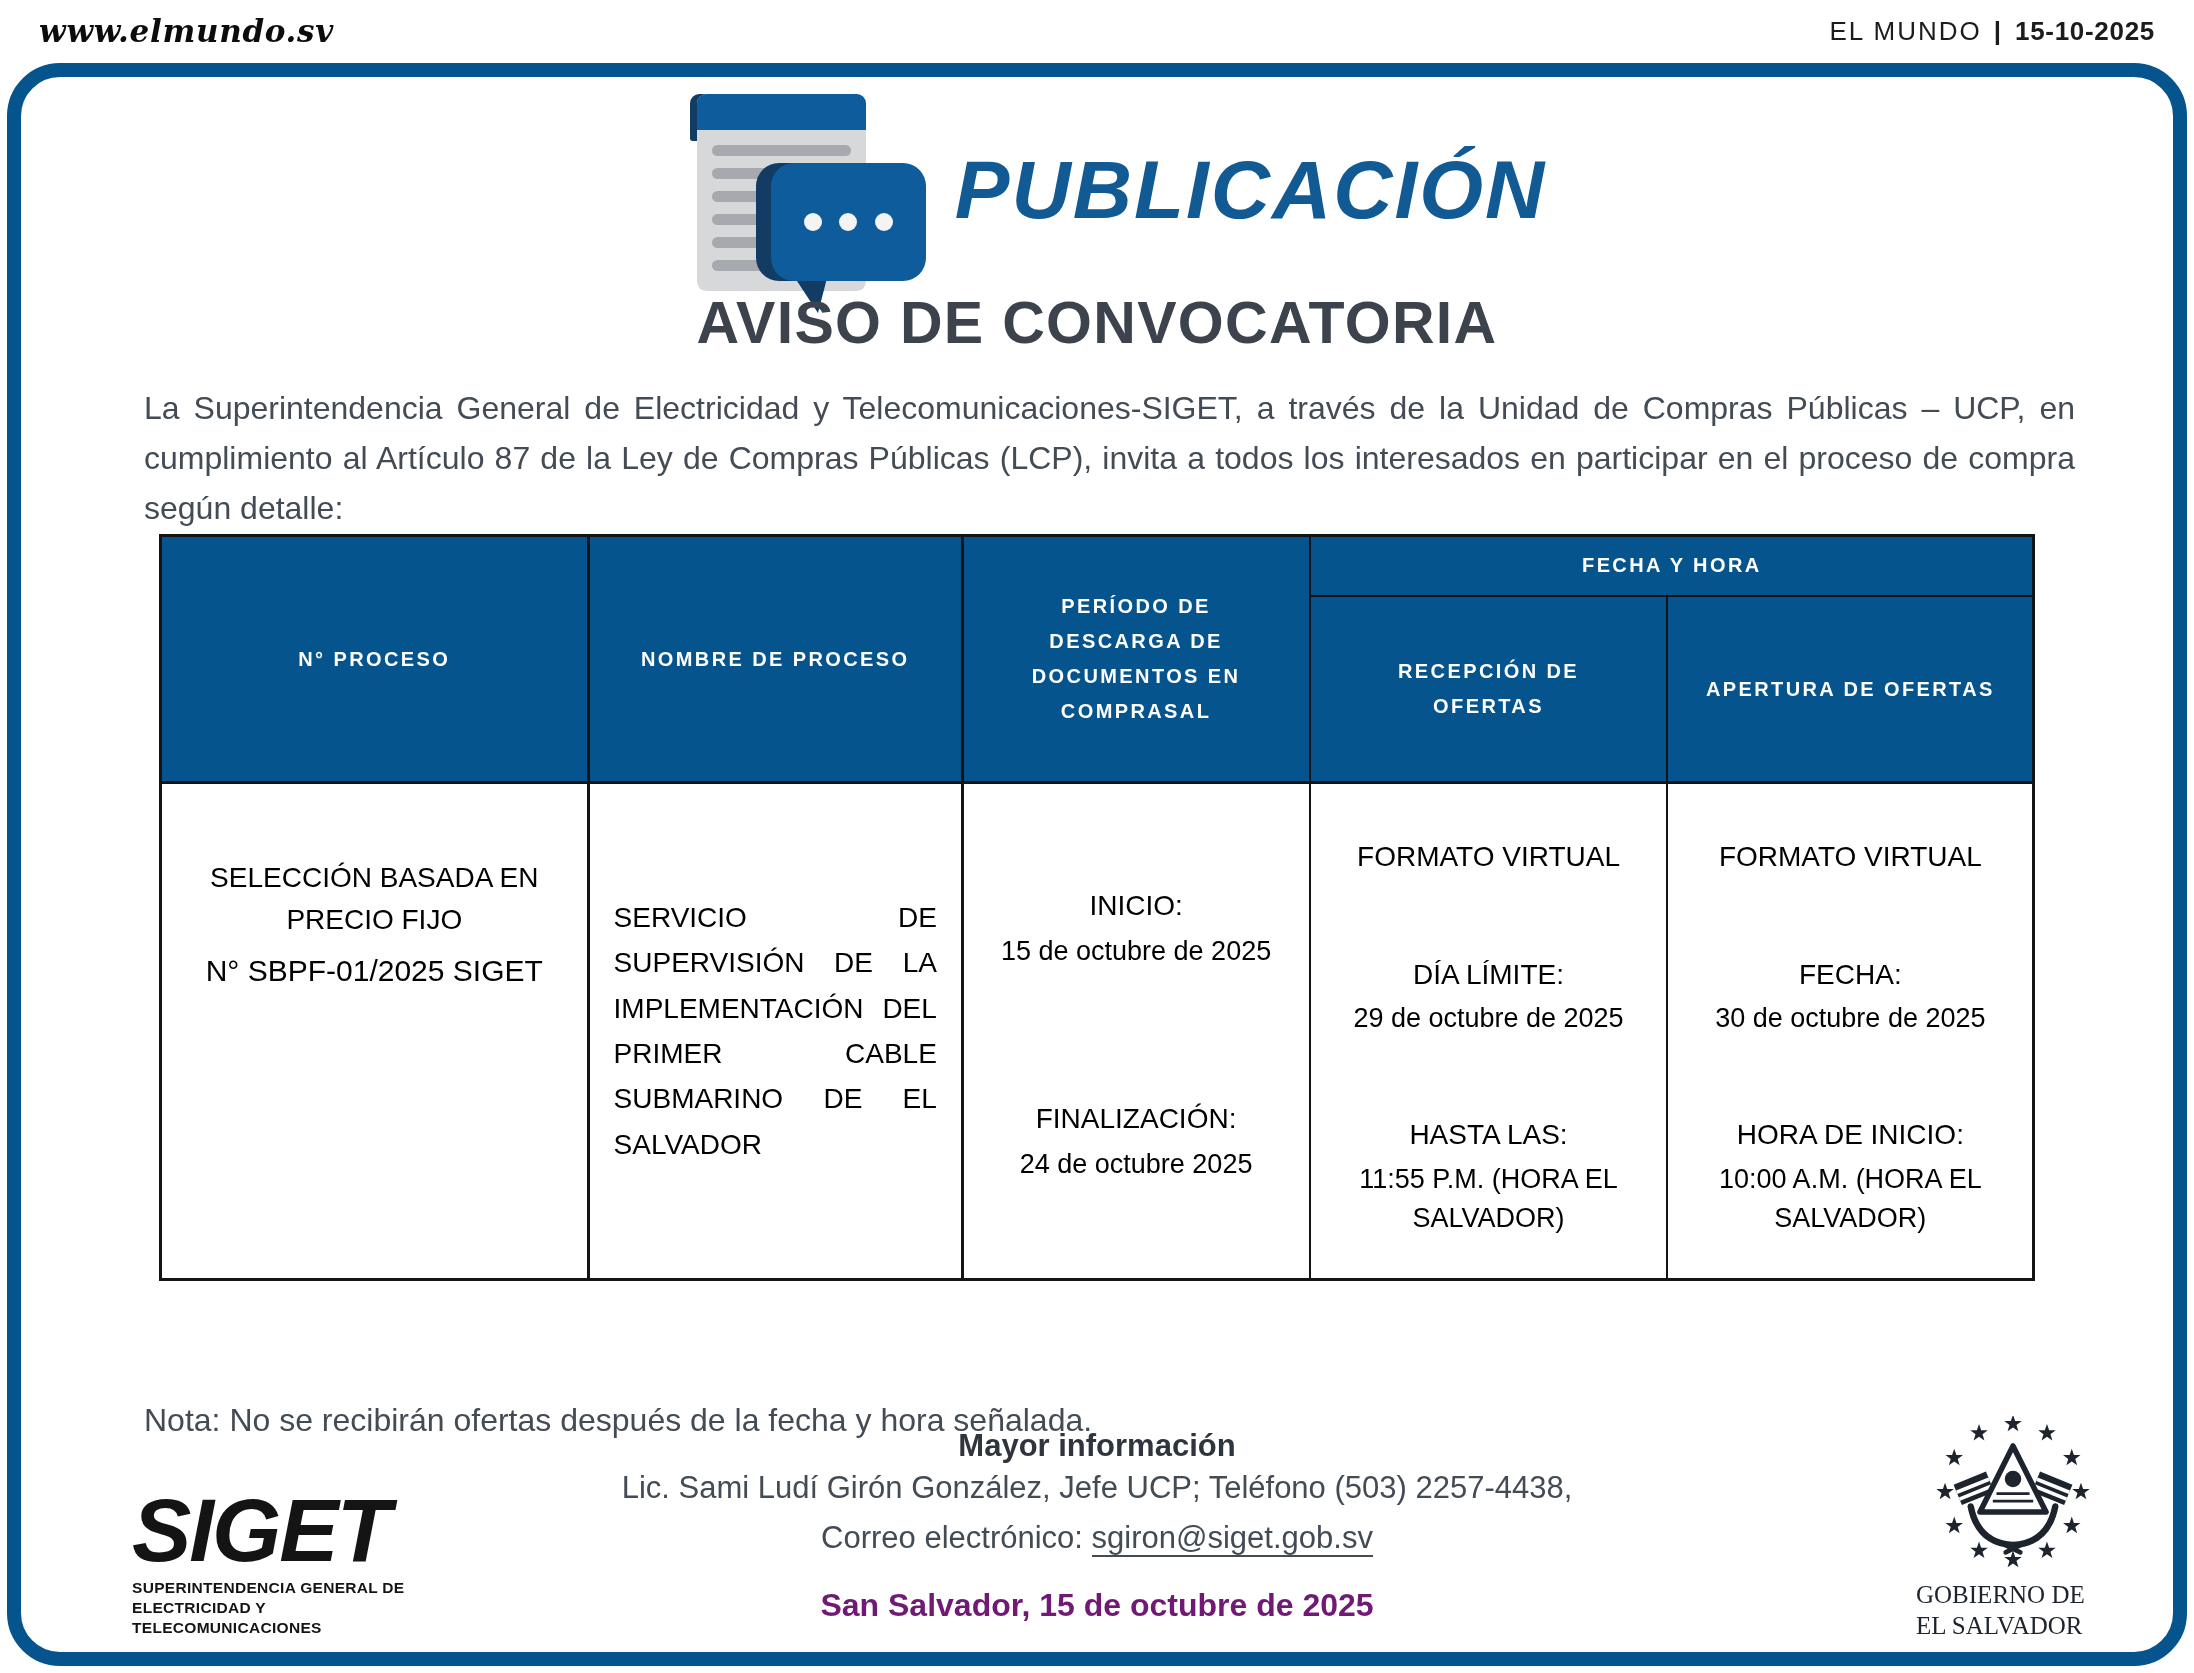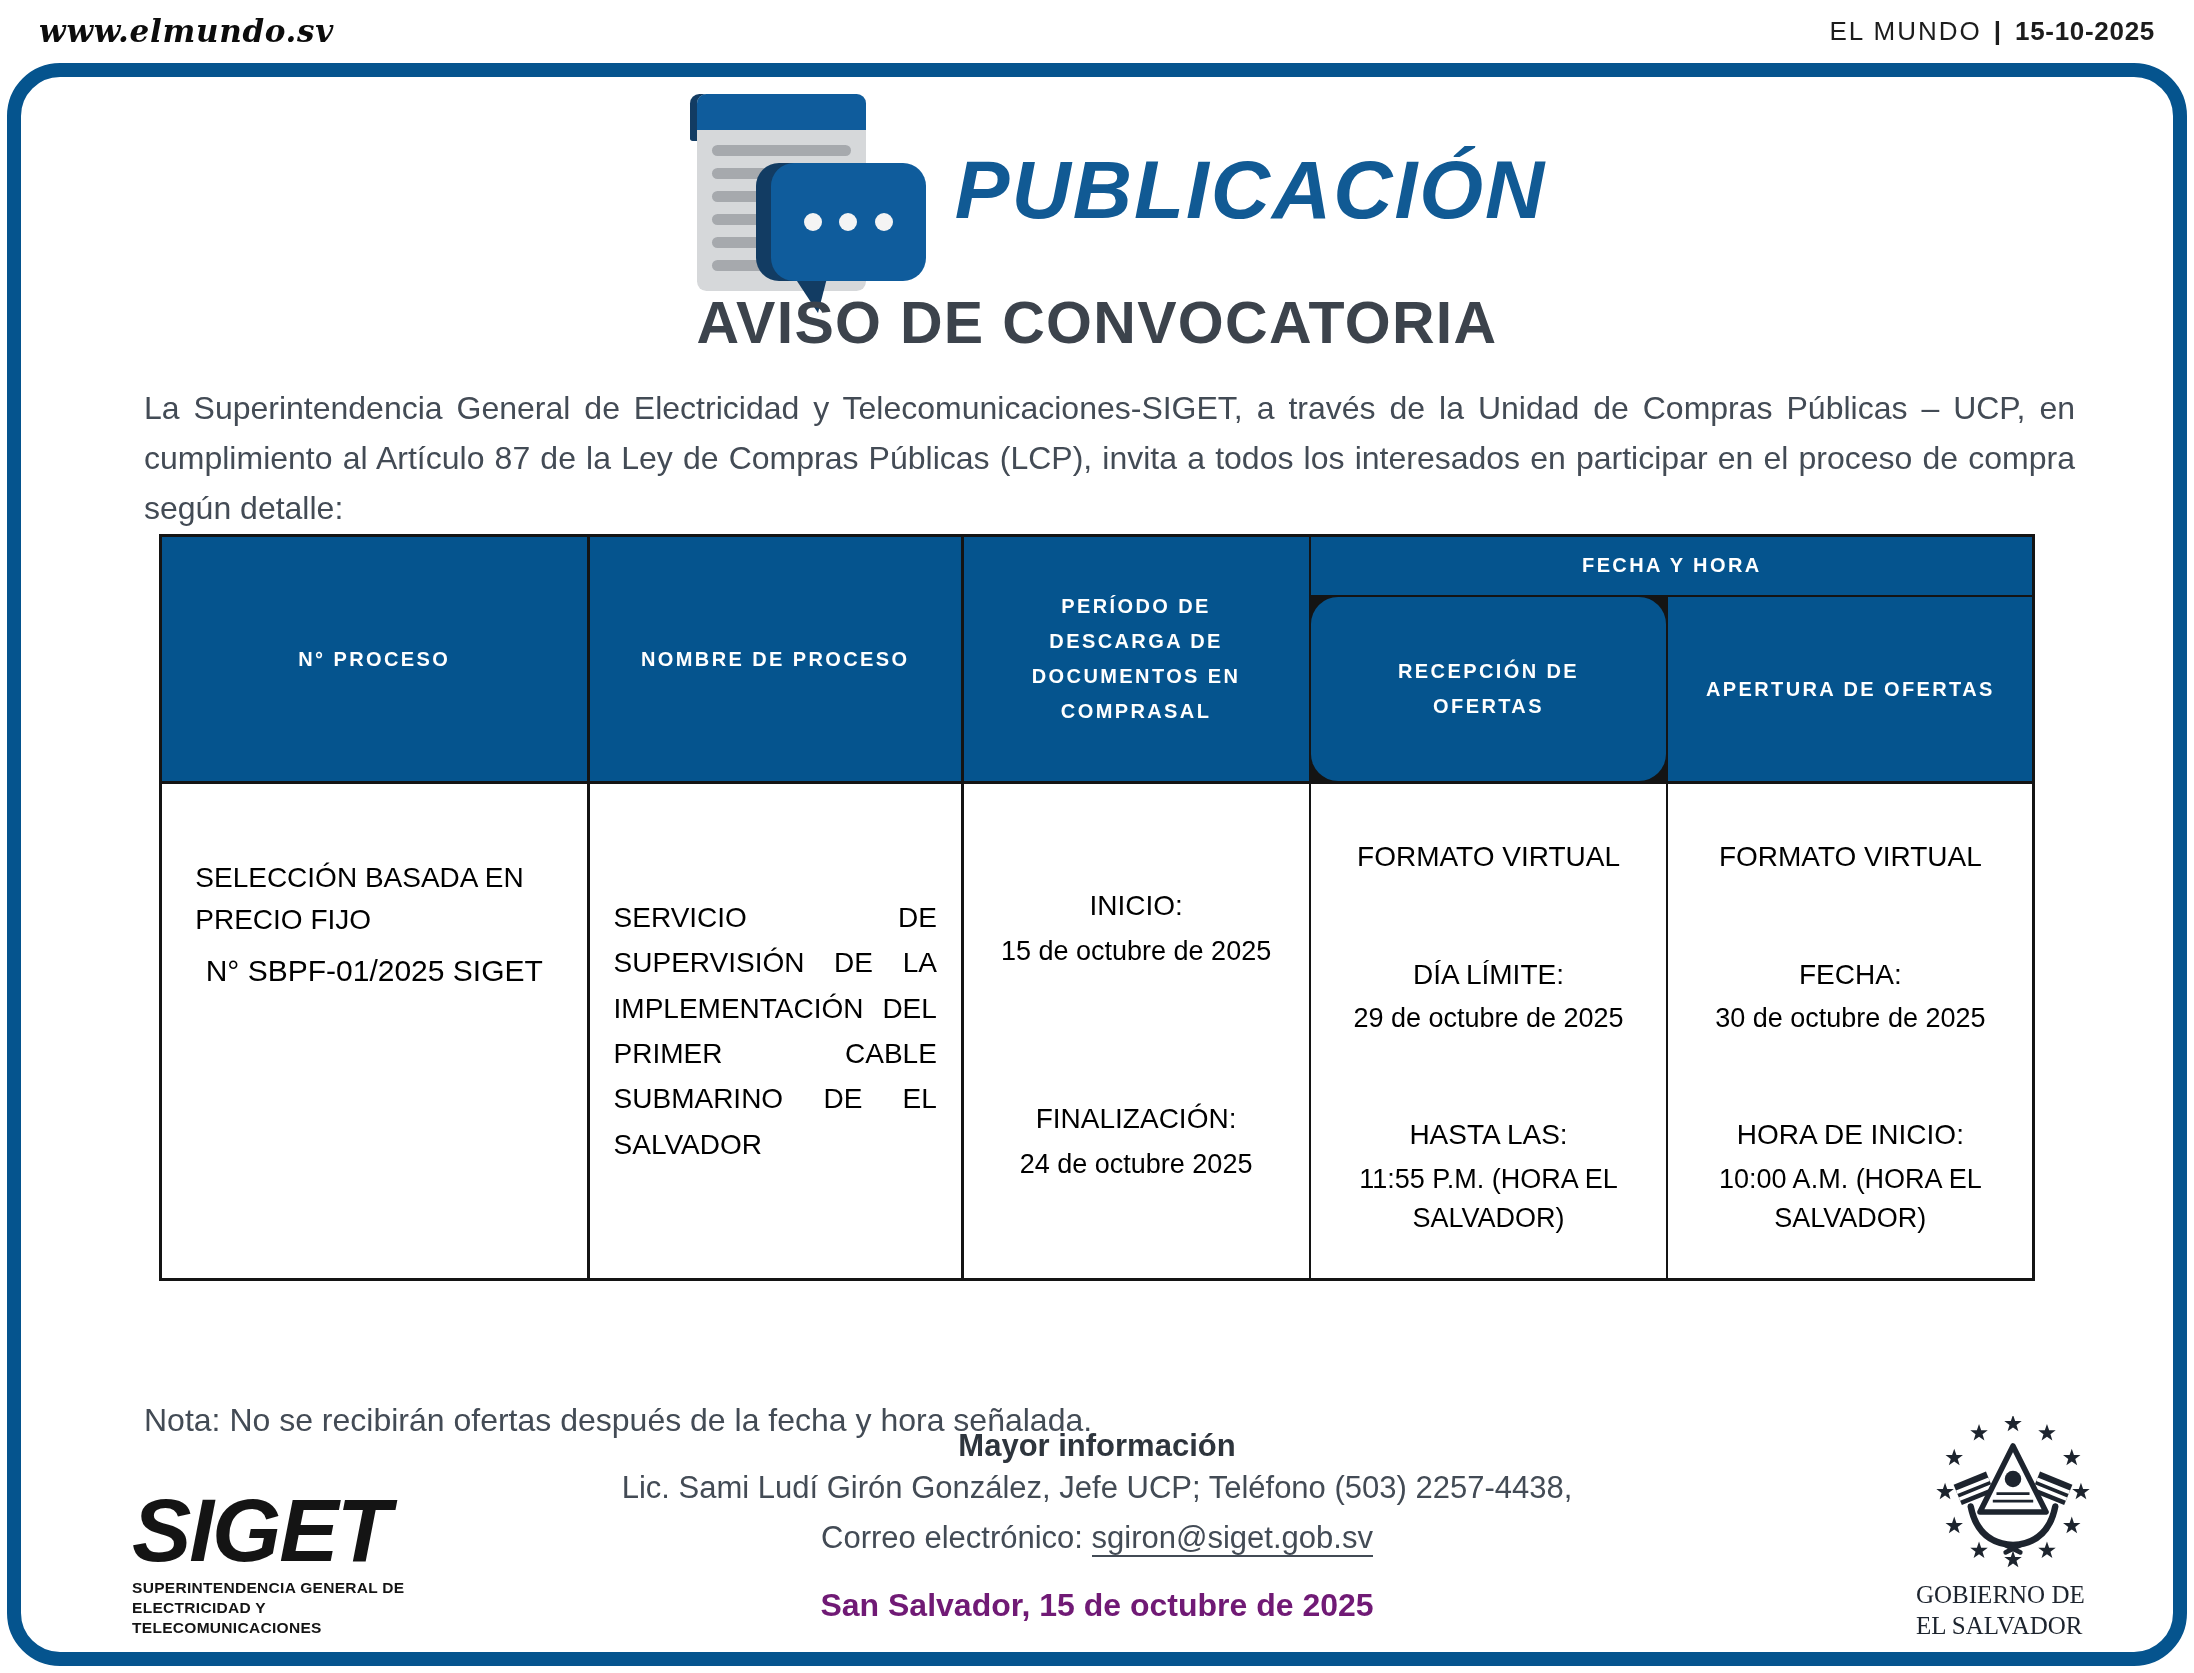--- a/index.html
+++ b/index.html
@@ -65,25 +65,25 @@
   }
   .th {
     background:#05548e; color:#ffffff; font-weight:bold; font-size:20px;
     letter-spacing:2.4px; line-height:1.75; text-align:center;
     display:flex; align-items:center; justify-content:center; padding:0 28px;
   }
   .th-proceso  { grid-column:1; grid-row:1/3; }
   .th-nombre   { grid-column:2; grid-row:1/3; }
   .th-periodo  { grid-column:3; grid-row:1/3; padding:0 35px; }
   .th-fecha    { grid-column:4/6; grid-row:1; }
-  .th-recepcion{ grid-column:4; grid-row:2;border-radius:27px; }
+  .th-recepcion{ grid-column:4; grid-row:2; }
   .th-apertura { grid-column:5; grid-row:2; }
   .td { background:#ffffff; color:#000000; grid-row:3; font-size:28px; box-sizing:border-box; }
 
-  .cell-proceso { grid-column:1; display:flex; flex-direction:column; align-items:center; 
+  .cell-proceso { grid-column:1; display:flex; flex-direction:column; align-items:center; text-align:center;
     padding:73px 20px 80px; justify-content:space-between; line-height:1.5; }
   .proc-top { display:flex; flex-direction:column; align-items:center; gap:6.7px; }
   .proc-tipo { max-width:358px; }
   .proc-num { font-size:30px; }
   .correlativo { line-height:1.55; }
   .correl-val { font-size:31px; letter-spacing:0.7px; }
 
   .cell-nombre { grid-column:2; display:flex; align-items:center; padding:0 24px; }
   .cell-nombre p { margin:0; text-align:justify; line-height:1.62; font-size:28px; }
 

